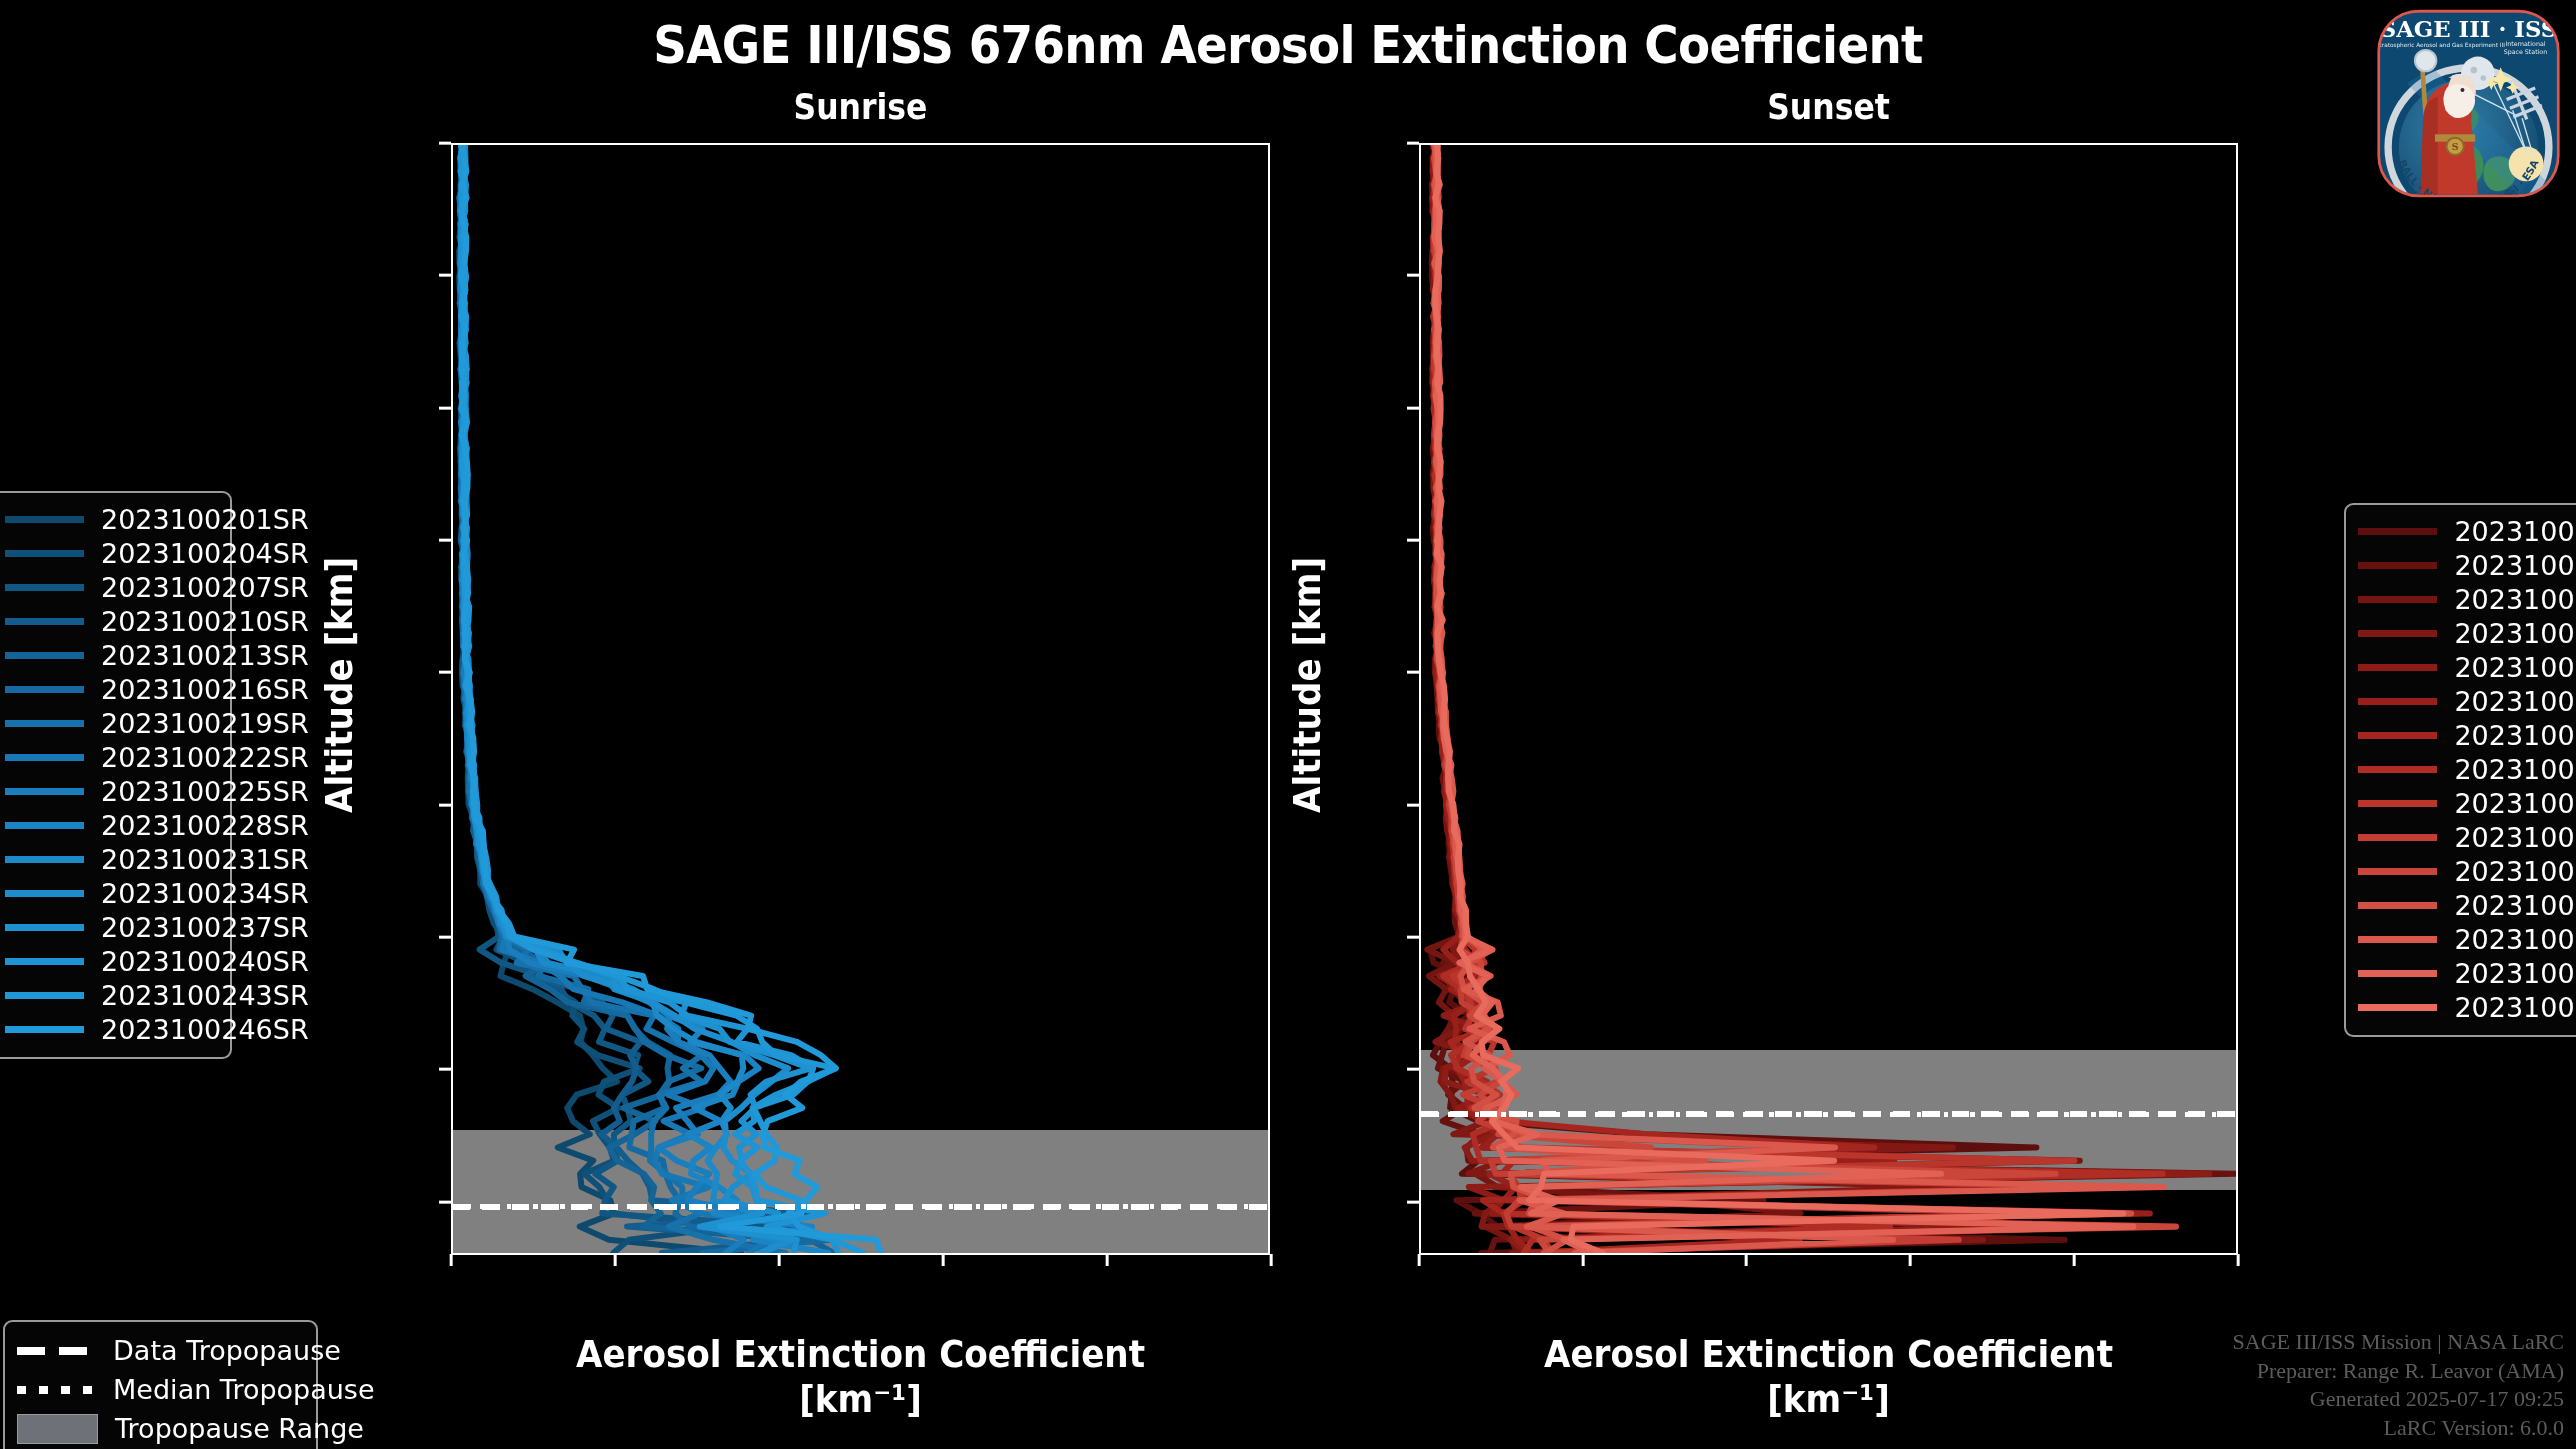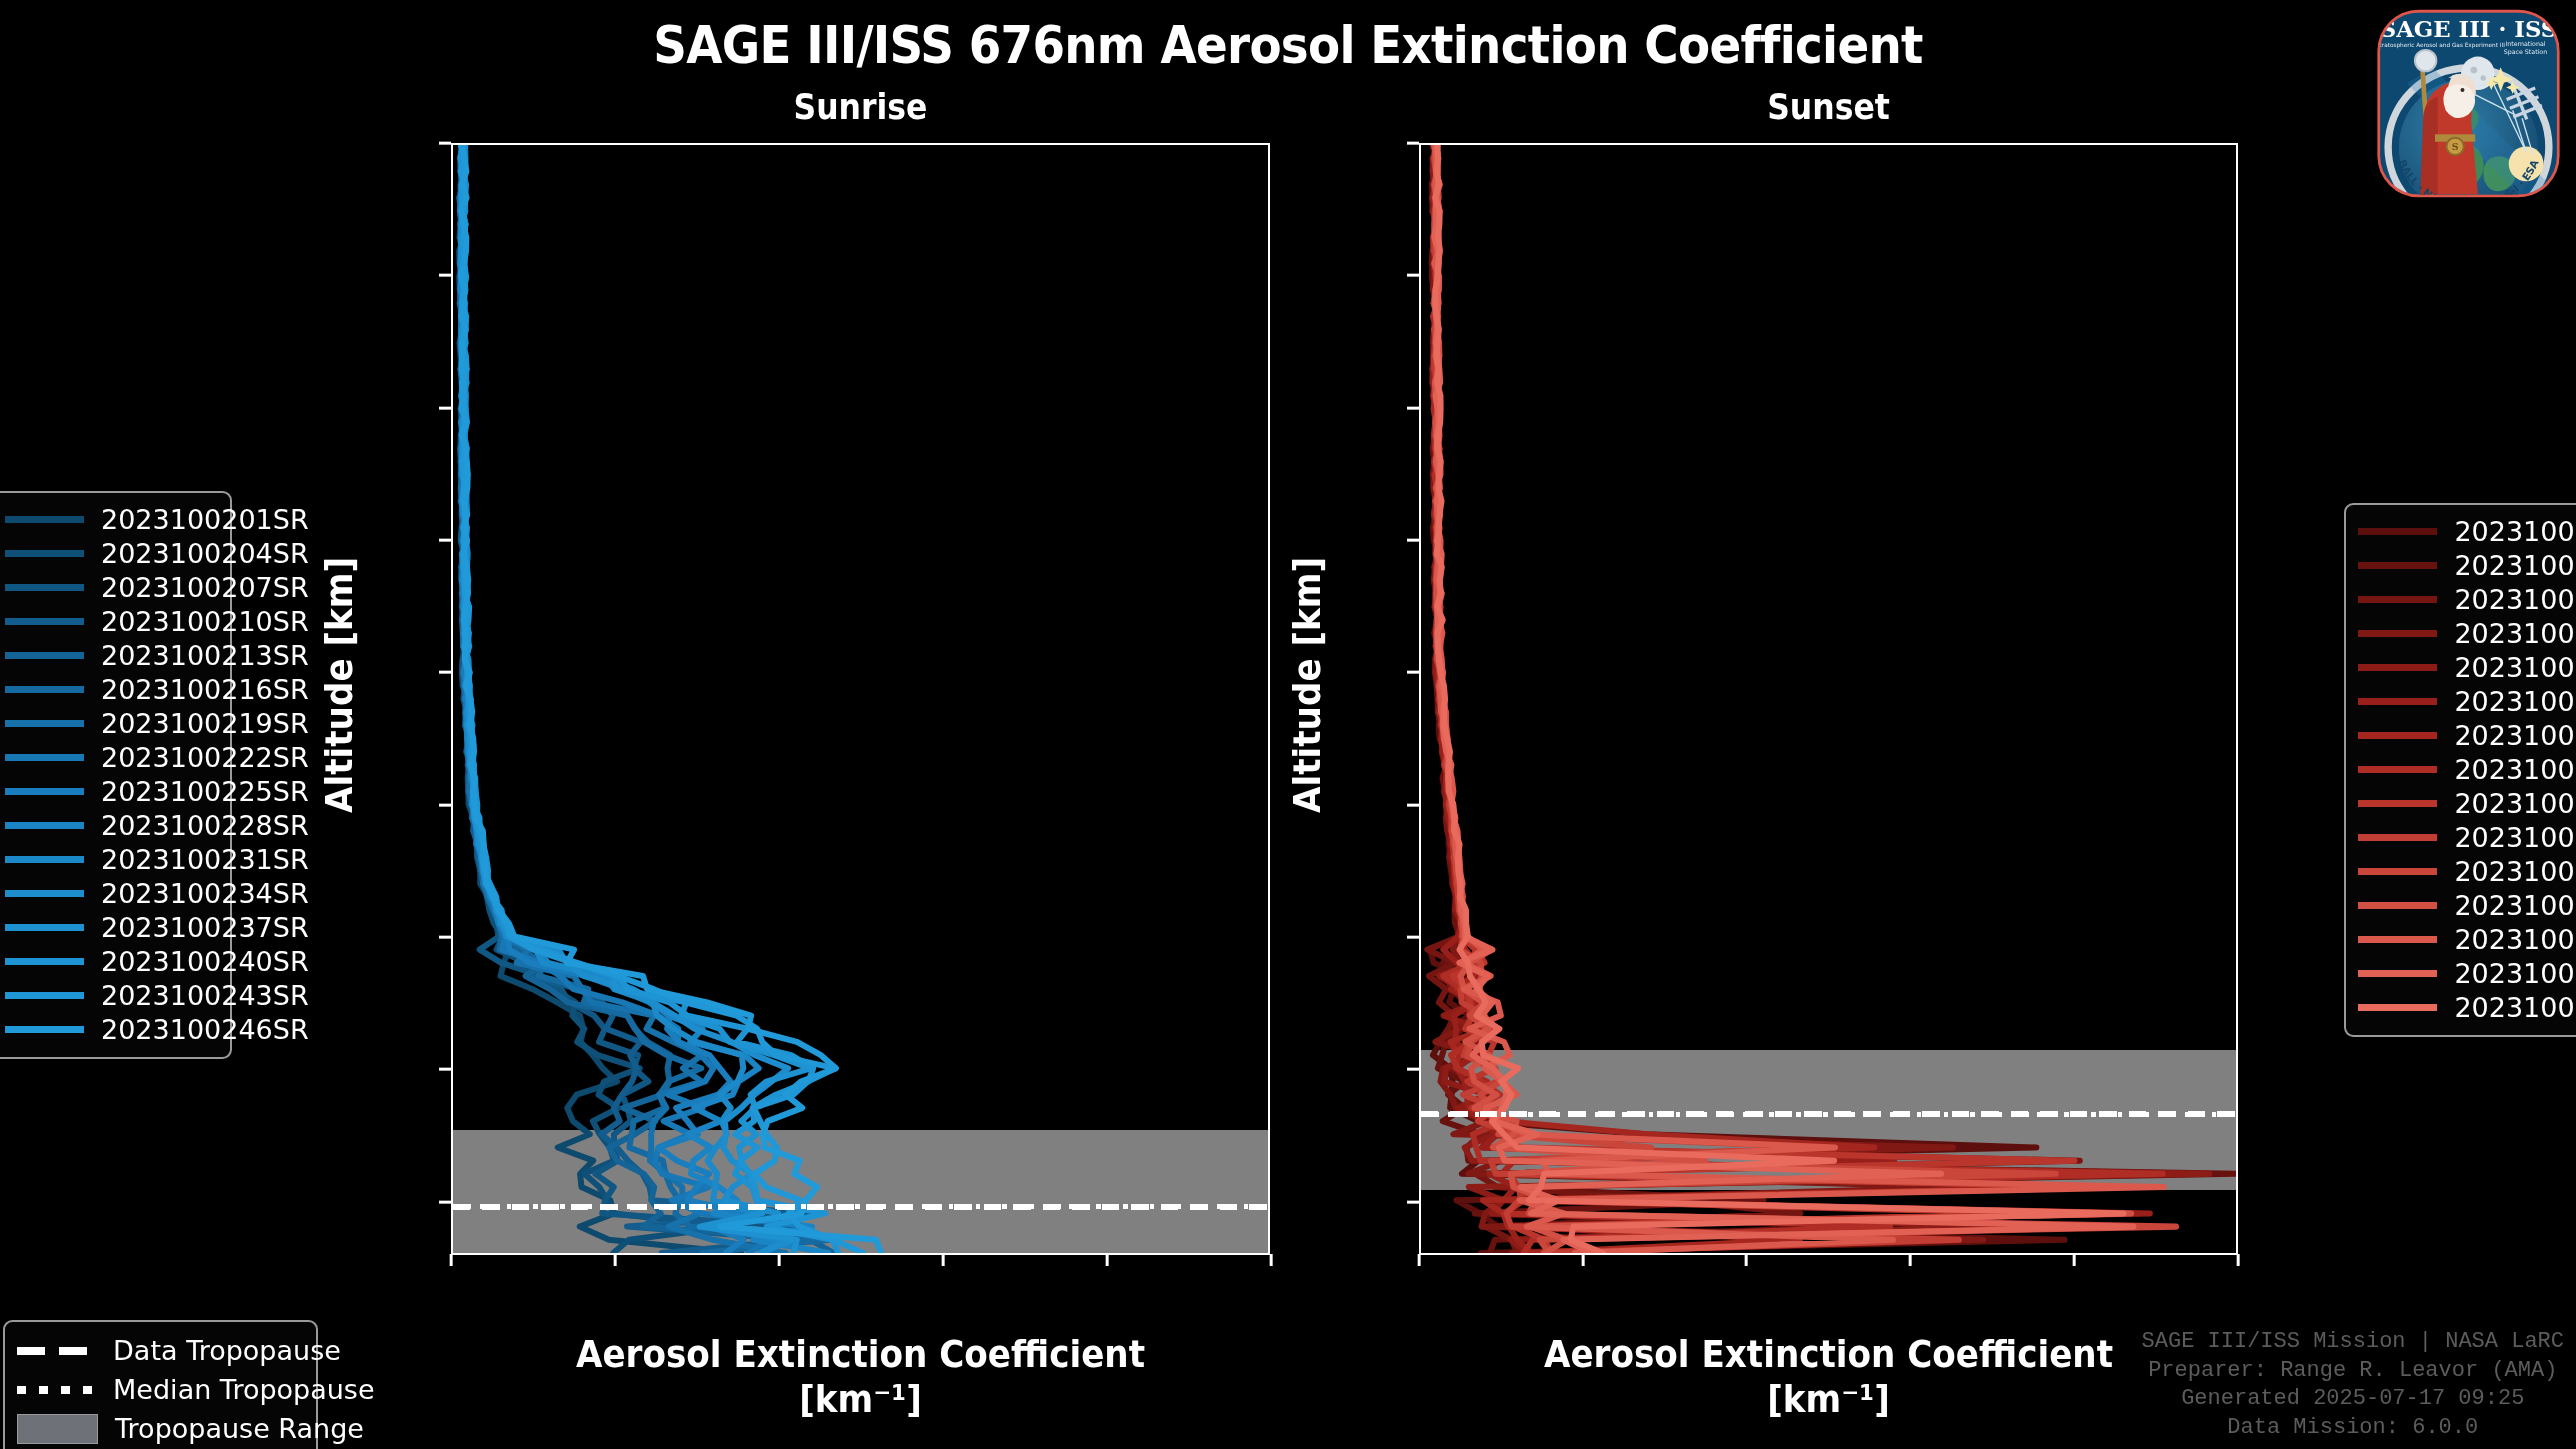--- a/index.html
+++ b/index.html
@@ -47,22 +47,22 @@
 
   #legend-trop{position:absolute;left:2.7px;top:1320px;width:315px;}
   #legend-trop .legrow{height:39px;}
   #legend-trop .leglabel{font-size:27px;}
   .sw-dash{width:79px;height:8.7px;margin-right:17.4px;flex:0 0 auto;
      background:repeating-linear-gradient(to right,#fff 0 28px,transparent 28px 42px);}
   .sw-dot{width:79px;height:8.7px;margin-right:17.4px;flex:0 0 auto;
      background:repeating-linear-gradient(to right,#fff 0 8.7px,transparent 8.7px 22px);}
   .sw-box{width:79px;height:28px;margin-right:17.4px;flex:0 0 auto;background:#6e7278;border:1.3px solid #9a9a9a;}
 
-  #credits{position:absolute;right:12px;bottom:6.7px;text-align:center;color:#5c5c5c;
-      font-size:22px;line-height:1.30;font-family:Liberation Mono, monospace;margin-top:11px;}
+  #credits{position:absolute;right:12px;bottom:6.7px;text-align:right;color:#5c5c5c;
+      font-size:22px;line-height:1.30;font-family:Liberation Serif, serif;margin-top:11px;}
 
   #logo{position:absolute;right:6.7px;top:2.7px;width:201px;height:201px;}
 </style>
 </head>
 <body>
 <div id="root">
 
 <div class="ttl" id="main-title">SAGE III/ISS 676nm Aerosol Extinction Coefficient</div>
 <div class="ttl" id="sunset-title">Sunset</div>
 <div class="ttl" id="sunrise-title">Sunrise</div>
@@ -254,21 +254,21 @@
       <div class="legrow">
         <span class="sw-box"></span>
         <span class="leglabel">Tropopause Range</span>
       </div>
     </div>
 
 <div id="credits">
   <div>SAGE III/ISS Mission | NASA LaRC</div>
   <div>Preparer: Range R. Leavor (AMA)</div>
   <div>Generated 2025-07-17 09:25</div>
-  <div>Data Mission: 6.0.0</div>
+  <div>LaRC Version: 6.0.0</div>
 </div>
 
 <svg id="logo" viewBox="0 0 300 300">
   <defs>
     <clipPath id="patchclip">
           <rect x="18" y="14" width="264" height="272" rx="58" ry="58"></rect>
         </clipPath>
     <radialGradient id="earthg" cx="40%" cy="35%" r="75%">
       <stop offset="0%" stop-color="#2f7fa8"></stop>
           <stop offset="100%" stop-color="#14466b"></stop>

